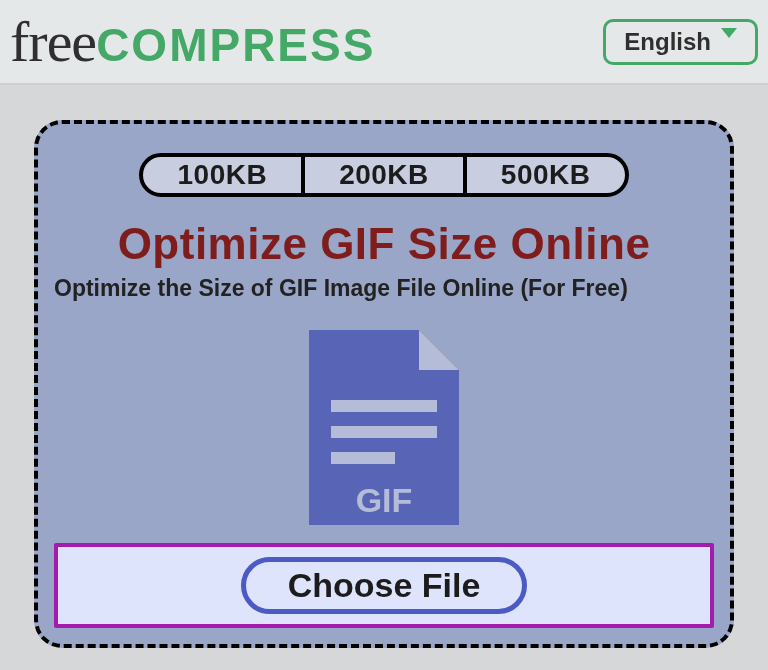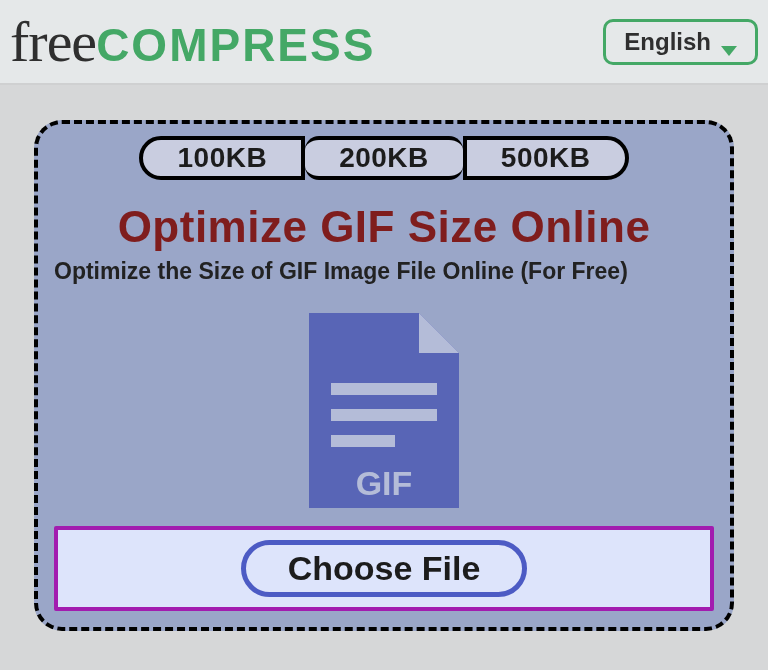--- a/index.html
+++ b/index.html
@@ -43,21 +43,21 @@
     letter-spacing: 2px;
     font-weight: 900;
     line-height: 1;
   }
   .lang-btn {
     border: 3px solid #44a866;
     border-radius: 10px;
     background: transparent;
     padding: 6px 18px;
     display: flex;
-    align-items: flex-end;
+    align-items: flex-start;
     gap: 10px;
     cursor: pointer;
     font-size: 24px;
     font-weight: 700;
     color: #2f2f2f;
   }
   .lang-caret {
     width: 0; height: 0;
     border-left: 8px solid transparent;
     border-right: 8px solid transparent;
@@ -67,41 +67,41 @@
   
   .panel-wrap {
     width: 700px;
     margin: 35px auto 0;
   }
   .panel {
     width: 100%;
     border: 4px dashed #000;
     border-radius: 28px;
     background: #9aa6c8;
-    padding: 12px 16px 16px;
+    padding: 29px 16px 16px;
   }
 
   
   .pill-row {
     display: flex;
     justify-content: center;
     gap: 0;
   }
   .pill {
     border: 4px solid #000;
     background: #c9cde0;
     font-size: 28px;
     font-weight: 800;
     padding: 2px 34px;
     cursor: pointer;
     color: #1c1c1c;
     letter-spacing: 0.5px;
   }
   .pill:first-child  { border-radius: 26px 0 0 26px; }
-  .pill:nth-child(2) { border-left: none; border-right: none; border-radius: 14px; }
+  .pill:nth-child(2) { border-left: none; border-right: none; }
   .pill:last-child   { border-radius: 0 26px 26px 0; }
 
   
   .headline {
     text-align: center;
     margin-top: 22px;
     font-size: 44px;
     font-weight: 800;
     color: #7f1d1d;
     letter-spacing: 0.5px;

